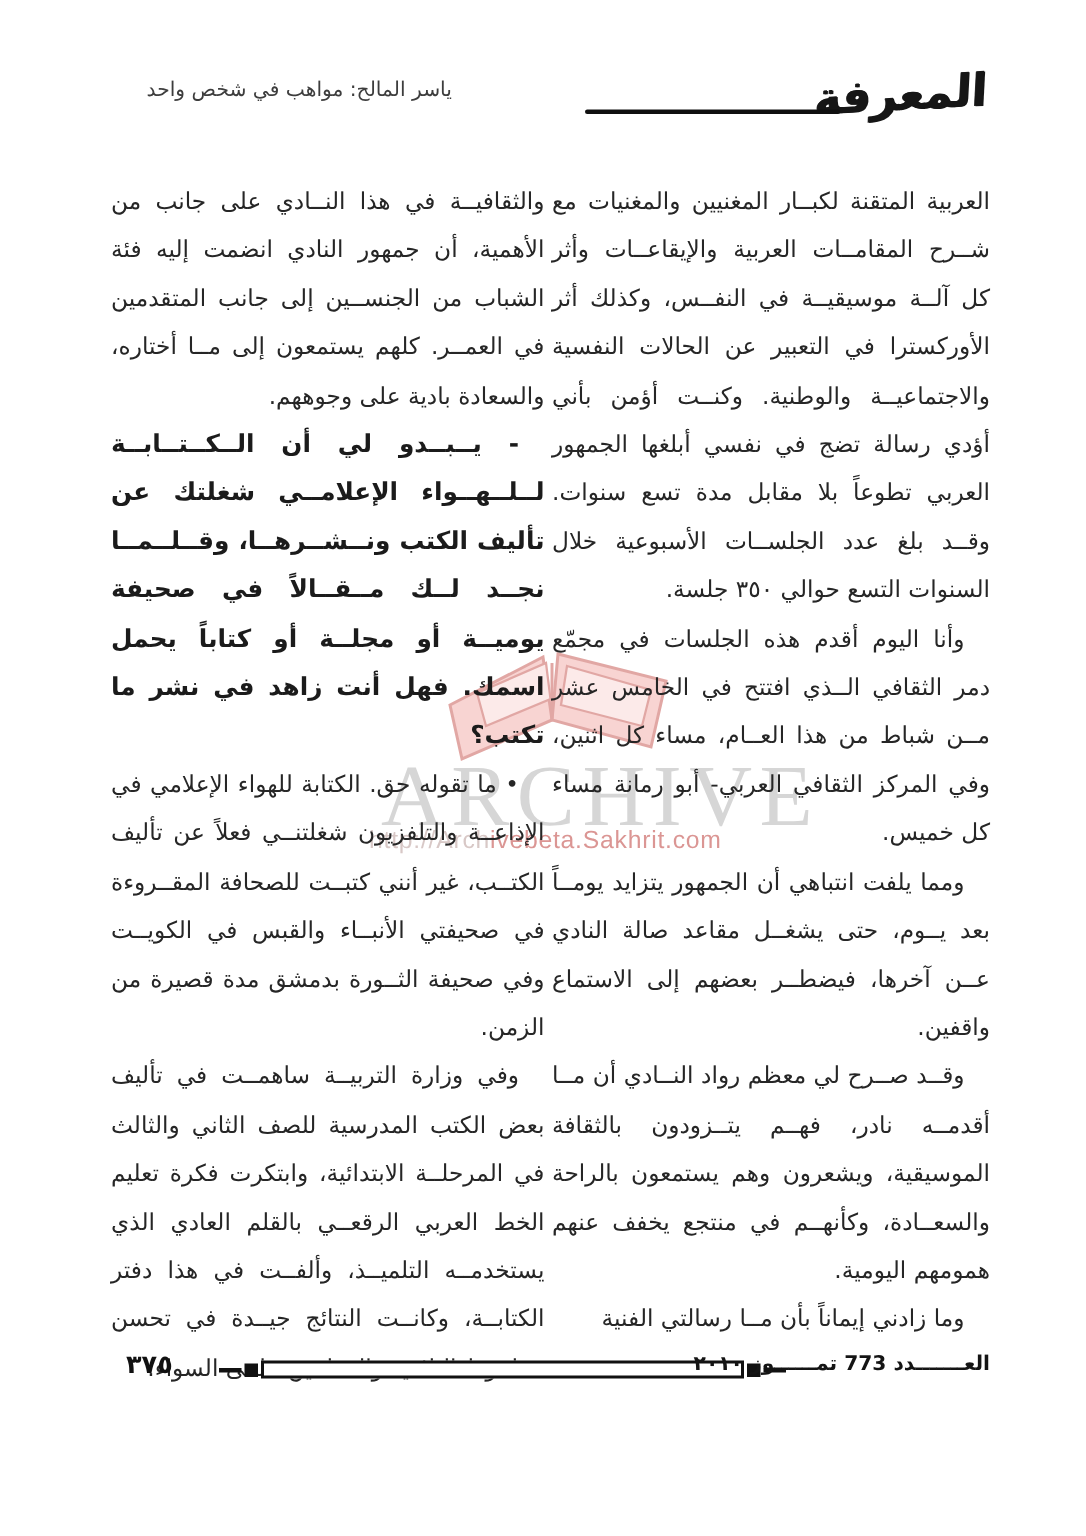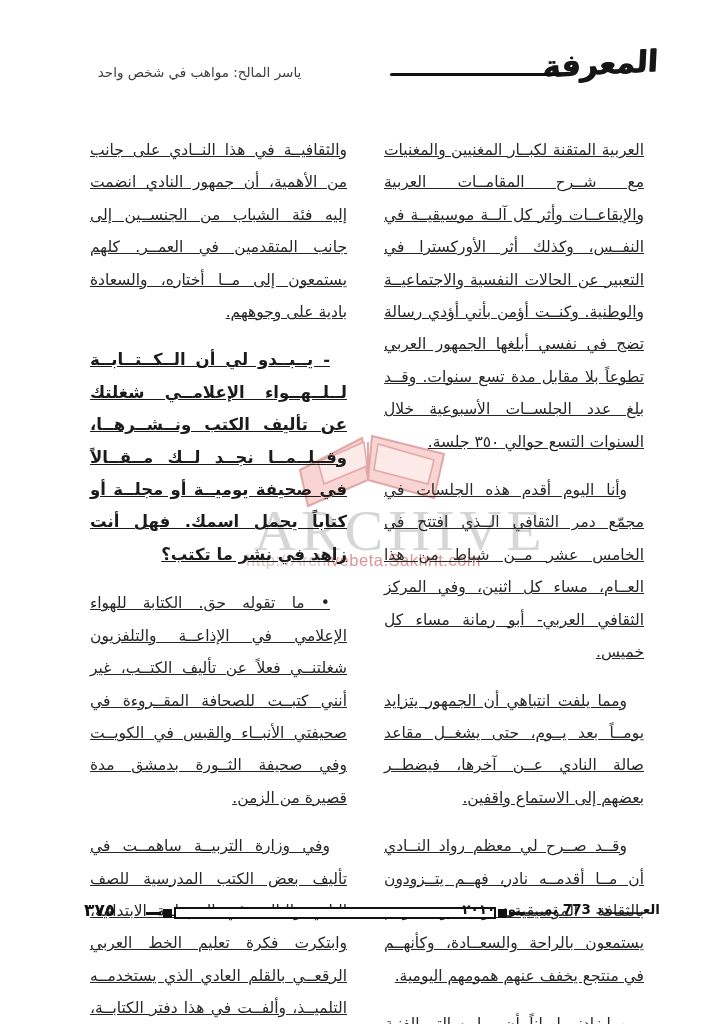--- a/index.html
+++ b/index.html
@@ -20,34 +20,34 @@
     transform:rotate(-3deg) skewX(-6deg);
     letter-spacing:-2px;
     color:#161616;
     text-shadow:0.6px 0.4px 0 #161616, -0.4px 0.2px 0 #3a3a3a;
   }
   .header-line{
     position:absolute;top:73px;left:390px;
     width:170px;height:3px;background:#101010;border-radius:2px;
   }
   .article-title{
-    position:absolute;top:64px;left:92px;width:215px;
+    position:absolute;top:52px;left:92px;width:215px;
     direction:rtl;text-align:center;
     font-size:13.5px;color:#3d3d3d;
   }
   
   .col{
     position:absolute;top:118px;
     direction:rtl;
     text-align:justify;
     font-size:15.5px;
     line-height:32.4px;
     color:#262626;
   }
-  .col p{margin:16px;text-decoration:underline;}
+  .col p{margin:0;}
   .col p.indent{text-indent:17px;}
   .col-right{right:64px;width:292px;}
   .col-left{left:74px;width:289px;}
   .q-bold{
     font-weight:bold;
     font-size:16.5px;
     color:#1b1b1b;
   }
   
   .watermark{position:absolute;left:0;top:0;width:724px;height:1024px;pointer-events:none;}

